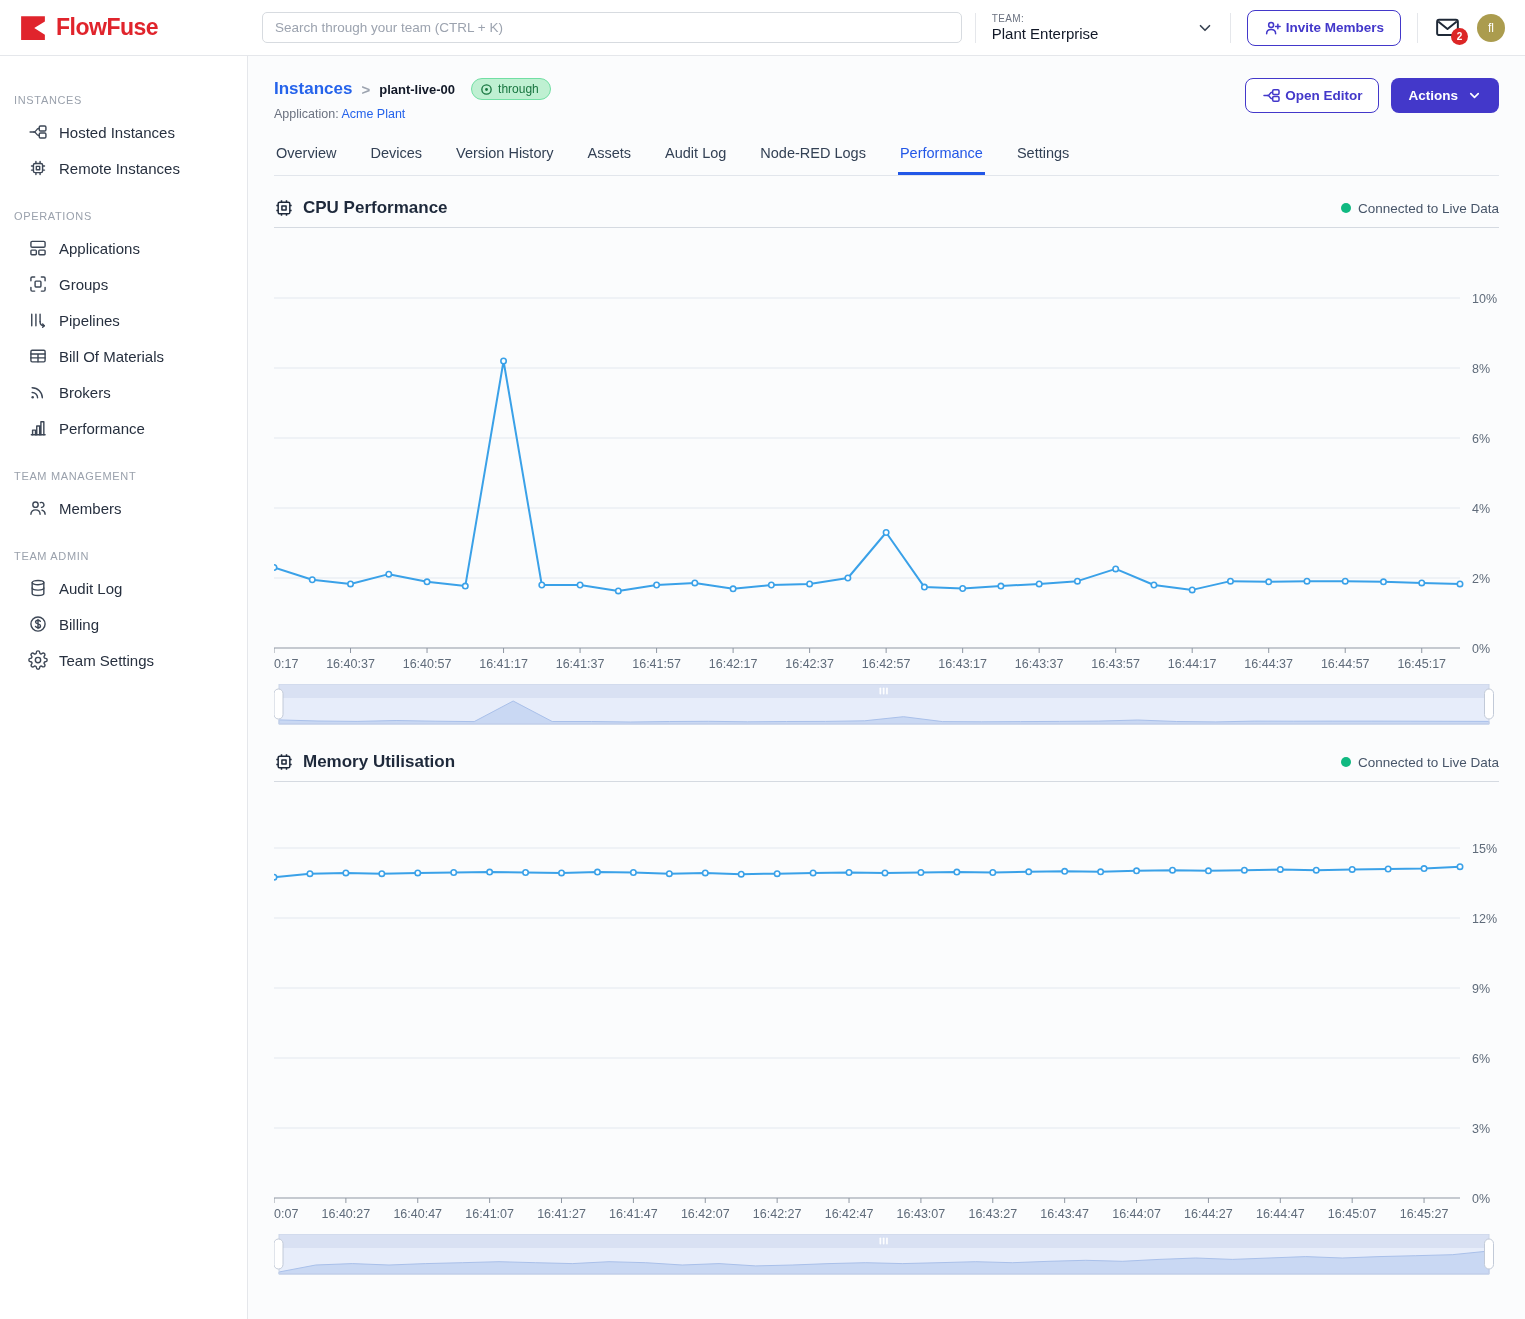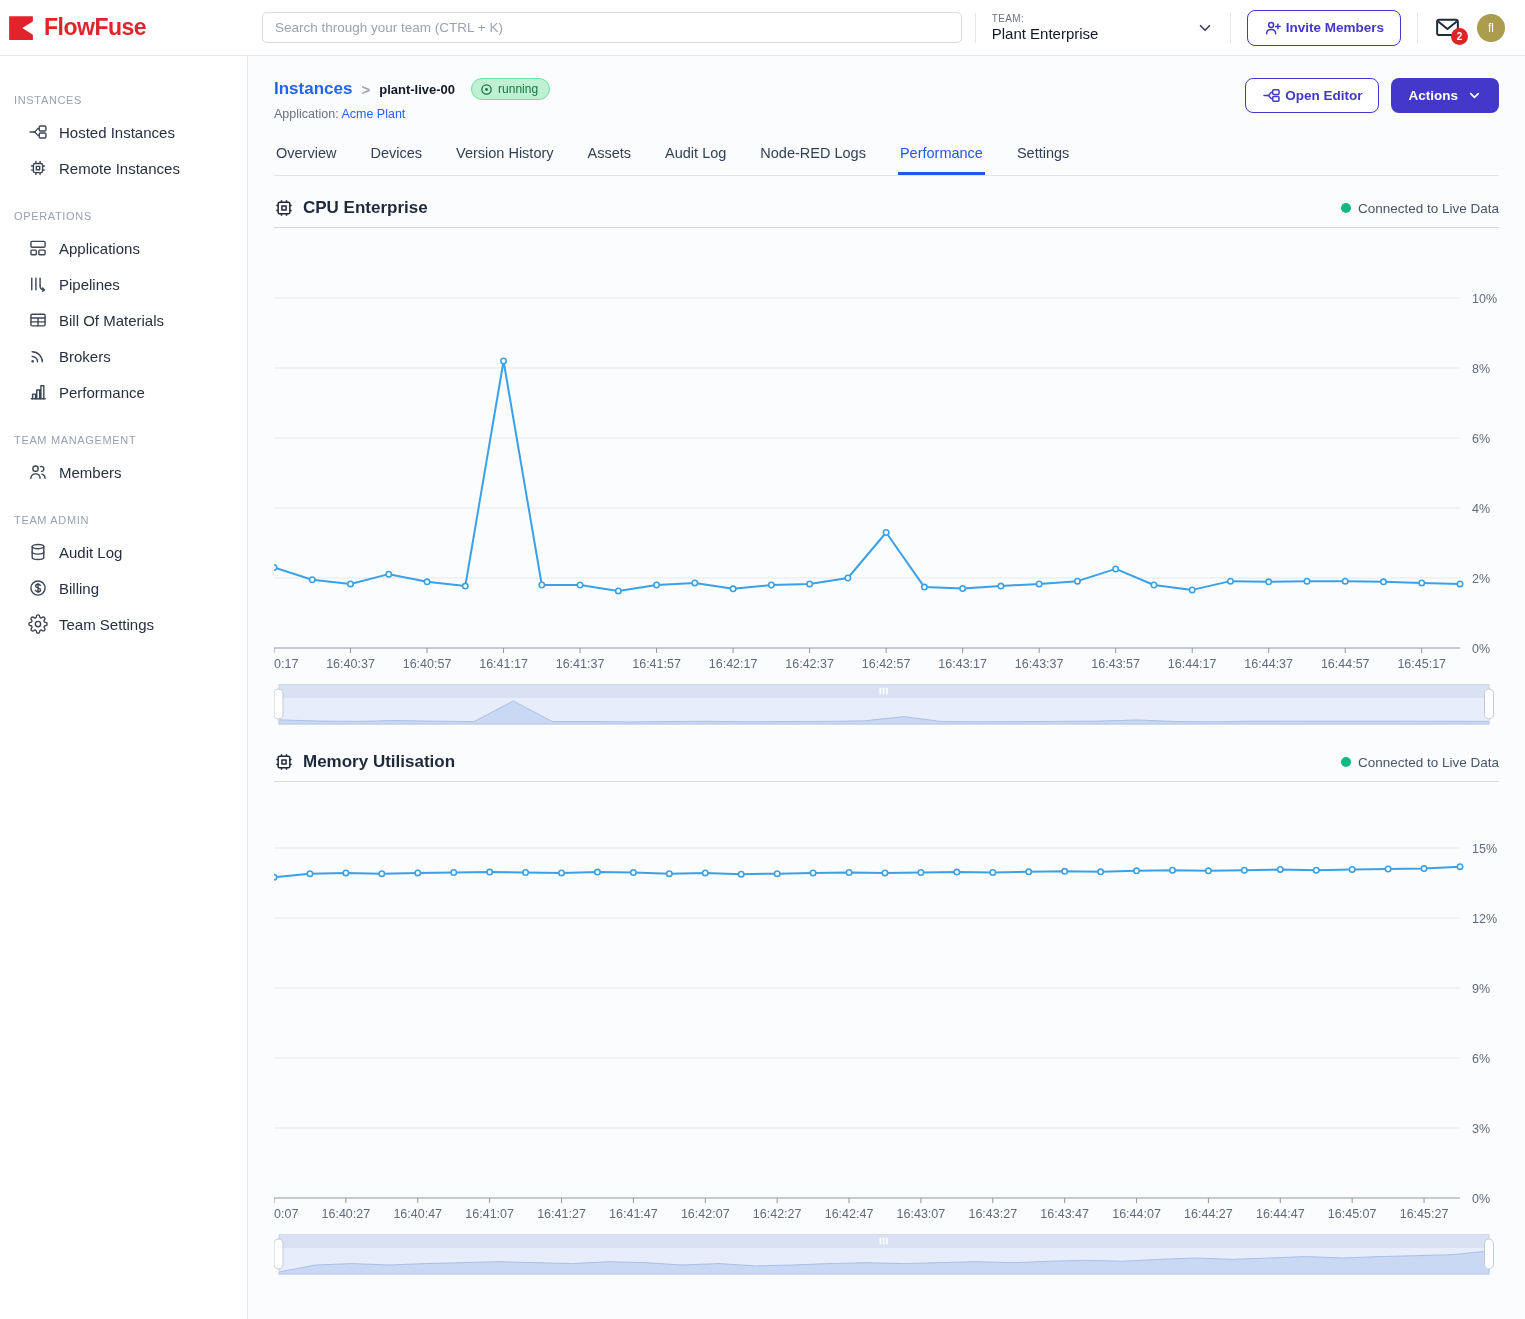--- a/index.html
+++ b/index.html
@@ -1,21 +1,21 @@
 <!DOCTYPE html>
 <html><head>
 <meta charset="utf-8">
 <style>
   * { margin:0; padding:0; box-sizing:border-box; }
   html,body { width:1525px; height:1319px; background:#fff; font-family:"Liberation Sans", sans-serif; color:#1f2937; }
   .app { width:1525px; height:1319px; display:grid; grid-template-rows:56px 1fr; grid-template-columns:248px 1fr; }
 
   
   header.topbar { grid-column:1 / 3; display:flex; align-items:center; border-bottom:1px solid #e5e7eb; background:#fff; position:relative; z-index:5; }
-  .logo { width:248px; display:flex; align-items:center; gap:8px; padding-left:6px; }
+  .logo { width:248px; display:flex; align-items:center; gap:8px; padding-left:18px; }
   .logo-text { font-size:23px; font-weight:700; color:#e0242c; letter-spacing:-0.5px; }
   .search-input { margin-left:14px; width:700px; height:31px; border:1px solid #d7dbe0; border-radius:5px; padding:0 12px; font-size:13.5px; color:#374151; background:#fff; font-family:"Liberation Sans", sans-serif; }
   .search-input::placeholder { color:#9ca3af; }
   .topbar-right { margin-left:auto; display:flex; align-items:center; gap:16px; padding-right:20px; }
   .vdiv { width:1px; height:30px; background:#e5e7eb; }
   .team { width:222px; display:flex; align-items:center; justify-content:space-between; cursor:pointer; }
   .team-label { font-size:10px; color:#6b7280; letter-spacing:.04em; }
   .team-name { font-size:15px; color:#111827; margin-top:1px; }
   .btn-outline { display:flex; align-items:center; gap:4px; height:36px; padding:0 16px; border:1.5px solid #4338ca; border-radius:8px; background:#fff; color:#4338ca; font-weight:700; font-size:13.5px; cursor:pointer; font-family:"Liberation Sans", sans-serif; }
   .mail-wrap { position:relative; cursor:pointer; }
@@ -135,20 +135,29 @@
       <div class="side-section-header">OPERATIONS</div>
       <div class="side-item">
         <span class="icn">
           <svg width="20" height="20" viewBox="0 0 24 24" fill="none" stroke="currentColor" stroke-width="1.7" stroke-linecap="round" stroke-linejoin="round">
             <rect x="3.5" y="4" width="17" height="7" rx="1.5"></rect>
             <rect x="3.5" y="14.5" width="6.5" height="5.5" rx="1"></rect>
             <rect x="13" y="14.5" width="7.5" height="5.5" rx="1"></rect>
           </svg>
         </span>
         <span>Applications</span>
+      </div>
+      <div class="side-item">
+        <span class="icn">
+          <svg width="20" height="20" viewBox="0 0 24 24" fill="none" stroke="currentColor" stroke-width="1.7" stroke-linecap="round" stroke-linejoin="round">
+            <path d="M8 3.5H5A1.5 1.5 0 0 0 3.5 5v3M16 3.5h3A1.5 1.5 0 0 1 20.5 5v3M8 20.5H5A1.5 1.5 0 0 1 3.5 19v-3M16 20.5h3a1.5 1.5 0 0 0 1.5-1.5v-3"></path>
+            <rect x="8.5" y="8.5" width="7" height="7" rx="1"></rect>
+          </svg>
+        </span>
+        <span>Groups</span>
       </div>
       <div class="side-item">
         <span class="icn">
           <svg width="20" height="20" viewBox="0 0 24 24" fill="none" stroke="currentColor" stroke-width="1.7" stroke-linecap="round" stroke-linejoin="round">
             <path d="M4.5 5v14M9.5 5v14M14.5 5v9"></path>
             <path d="M14.5 14c0 3.4 1.8 4.8 5 4.8"></path>
             <path d="m17.6 16.9 1.9 1.9-1.9 1.9"></path>
           </svg>
         </span>
         <span>Pipelines</span>
@@ -229,21 +238,21 @@
           <span class="crumb-root">Instances</span>
           <span class="crumb-sep">&gt;</span>
           <span class="crumb-leaf">plant-live-00</span>
           <span class="status-badge">
             <span style="display:flex;">
               <svg width="13" height="13" viewBox="0 0 24 24" fill="none" stroke="#17753f" stroke-width="2.4">
                   <circle cx="12" cy="12" r="8.6"></circle>
                   <circle cx="12" cy="12" r="2.6" fill="#17753f" stroke="none"></circle>
                 </svg>
             </span>
-            <span>running</span>
+            <span>through</span>
           </span>
         </div>
         <div class="app-line">
           <span>Application:</span>
           <span class="app-link">Acme Plant</span>
         </div>
       </div>
       <div class="head-actions">
         <button class="btn-outline" style="height:35px;">
           <span style="display:flex;">
@@ -281,21 +290,21 @@
     <section class="chart-section">
       <div class="chart-head">
         <div class="chart-title-wrap">
           <span style="display:flex;">
             <svg width="20" height="20" viewBox="0 0 24 24" fill="none" stroke="#1e293b" stroke-width="1.8" stroke-linejoin="round">
                 <rect x="5" y="5" width="14" height="14" rx="2"></rect>
                 <rect x="9.5" y="9.5" width="5" height="5"></rect>
                 <path d="M9 5V2.8M15 5V2.8M9 21.2V19M15 21.2V19M5 9H2.8M5 15H2.8M21.2 9H19M21.2 15H19"></path>
               </svg>
           </span>
-          <span class="chart-title">CPU Enterprise</span>
+          <span class="chart-title">CPU Performance</span>
         </div>
         <div class="live-status">
           <span class="live-dot"></span>
           <span>Connected to Live Data</span>
         </div>
       </div>
       <hr class="chart-hr">
       <svg class="chart" id="chart0" width="1224" height="440">
           <line x1="0" x2="1186" y1="412" y2="412" stroke="#8f97a3" stroke-width="1"></line>
           <text x="1198" y="416.5" font-size="12.5" fill="#5f6b7a" font-family="Liberation Sans, sans-serif">0%</text>

